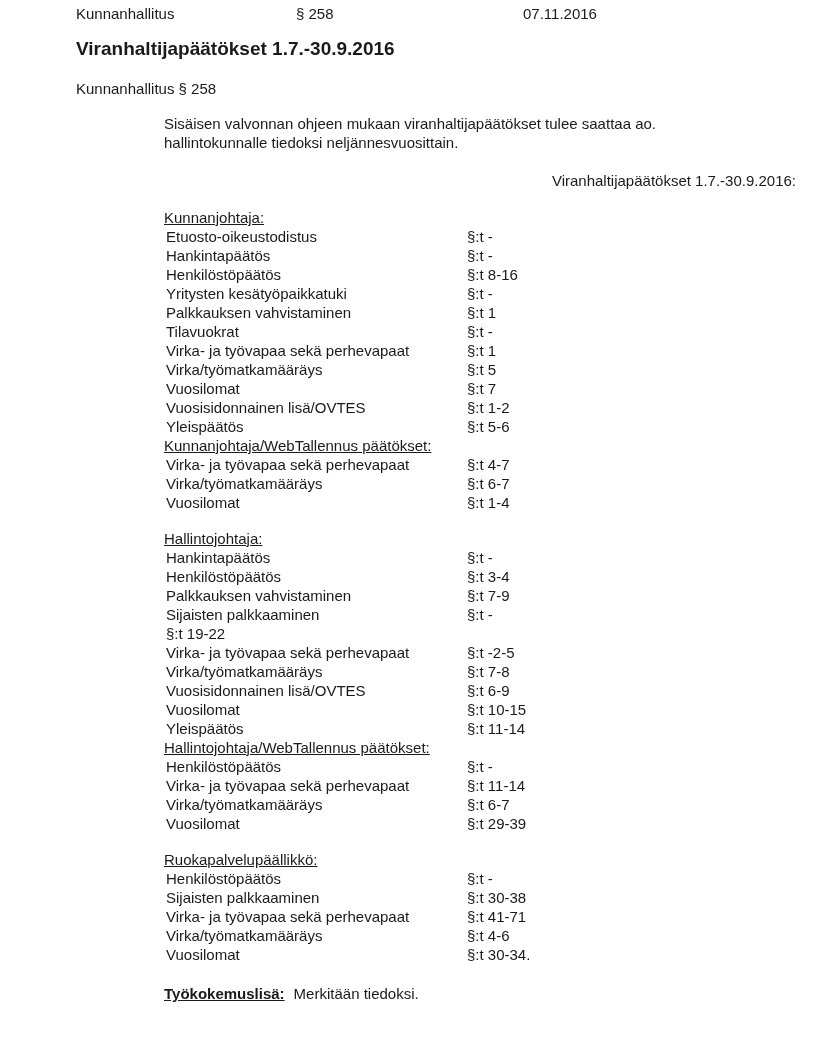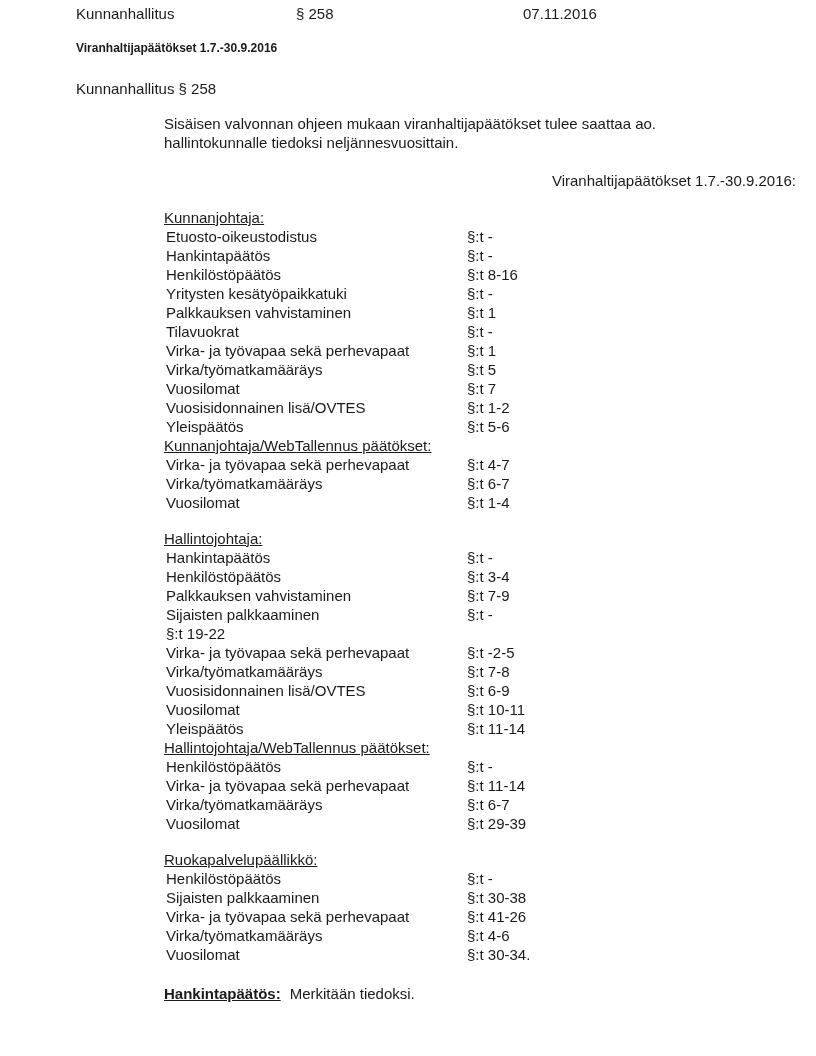--- a/index.html
+++ b/index.html
@@ -25,21 +25,21 @@
   }
   .doc-header {
     display: flex;
     align-items: baseline;
   }
   .h-org { width: 220px; flex: none; }
   .h-sec { width: 227px; flex: none; }
   .h-date { flex: none; }
   .title {
     margin: 16px 0 0 0;
-    font-size: 12px;
+    font-size: 19px;
     font-weight: bold;
     line-height: 19px;
   }
   .case-number { margin-top: 21px; }
   .subheader { margin-top: 21px; }
   .content { margin-left: 88px; }
   .intro {
     margin: 16px 0 0 0;
     white-space: pre-line;
     max-width: 600px;
@@ -206,21 +206,21 @@
           <span class="row-value">§:t 7-8</span>
         </div>
 
         <div class="row" data-type="item">
           <span class="row-label">Vuosisidonnainen lisä/OVTES</span>
           <span class="row-value">§:t 6-9</span>
         </div>
 
         <div class="row" data-type="item">
           <span class="row-label">Vuosilomat</span>
-          <span class="row-value">§:t 10-11</span>
+          <span class="row-value">§:t 10-15</span>
         </div>
 
         <div class="row" data-type="item">
           <span class="row-label">Yleispäätös</span>
           <span class="row-value">§:t 11-14</span>
         </div>
 
         <div class="row" data-type="heading">
           <span class="row-label">Hallintojohtaja/WebTallennus päätökset:</span>
           <span class="row-value"></span>
@@ -259,32 +259,32 @@
           <span class="row-value">§:t -</span>
         </div>
 
         <div class="row" data-type="item">
           <span class="row-label">Sijaisten palkkaaminen</span>
           <span class="row-value">§:t 30-38</span>
         </div>
 
         <div class="row" data-type="item">
           <span class="row-label">Virka- ja työvapaa sekä perhevapaat</span>
-          <span class="row-value">§:t 41-26</span>
+          <span class="row-value">§:t 41-71</span>
         </div>
 
         <div class="row" data-type="item">
           <span class="row-label">Virka/työmatkamääräys</span>
           <span class="row-value">§:t 4-6</span>
         </div>
 
         <div class="row" data-type="item">
           <span class="row-label">Vuosilomat</span>
           <span class="row-value">§:t 30-34.</span>
         </div>
       </div>
 
     <div class="decision-line">
-      <span class="decision-label">Hankintapäätös:</span><span class="decision-text">Merkitään tiedoksi.</span>
+      <span class="decision-label">Työkokemuslisä:</span><span class="decision-text">Merkitään tiedoksi.</span>
     </div>
 
   </div>
 </div>
 
 </body></html>

